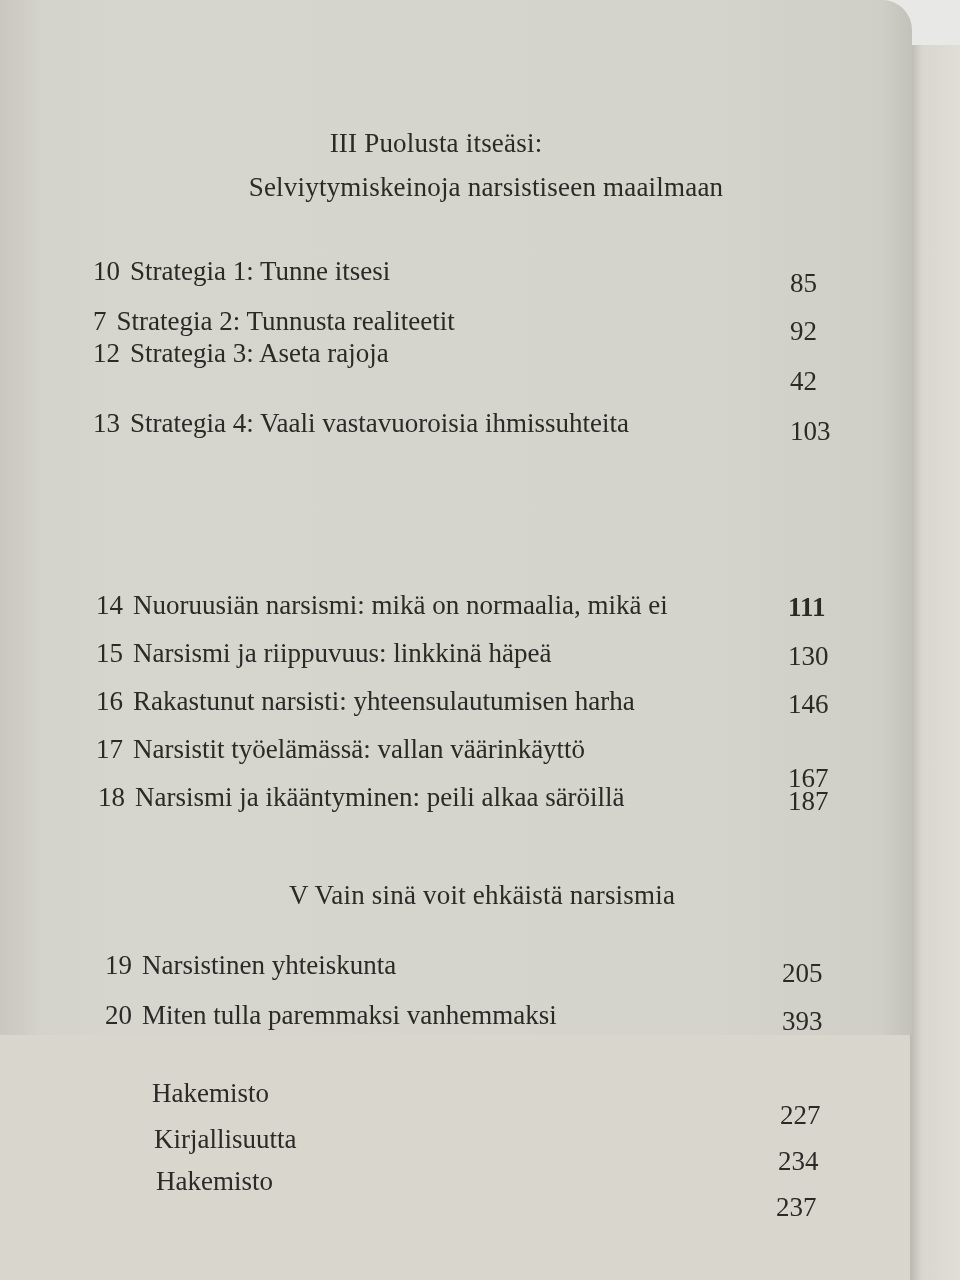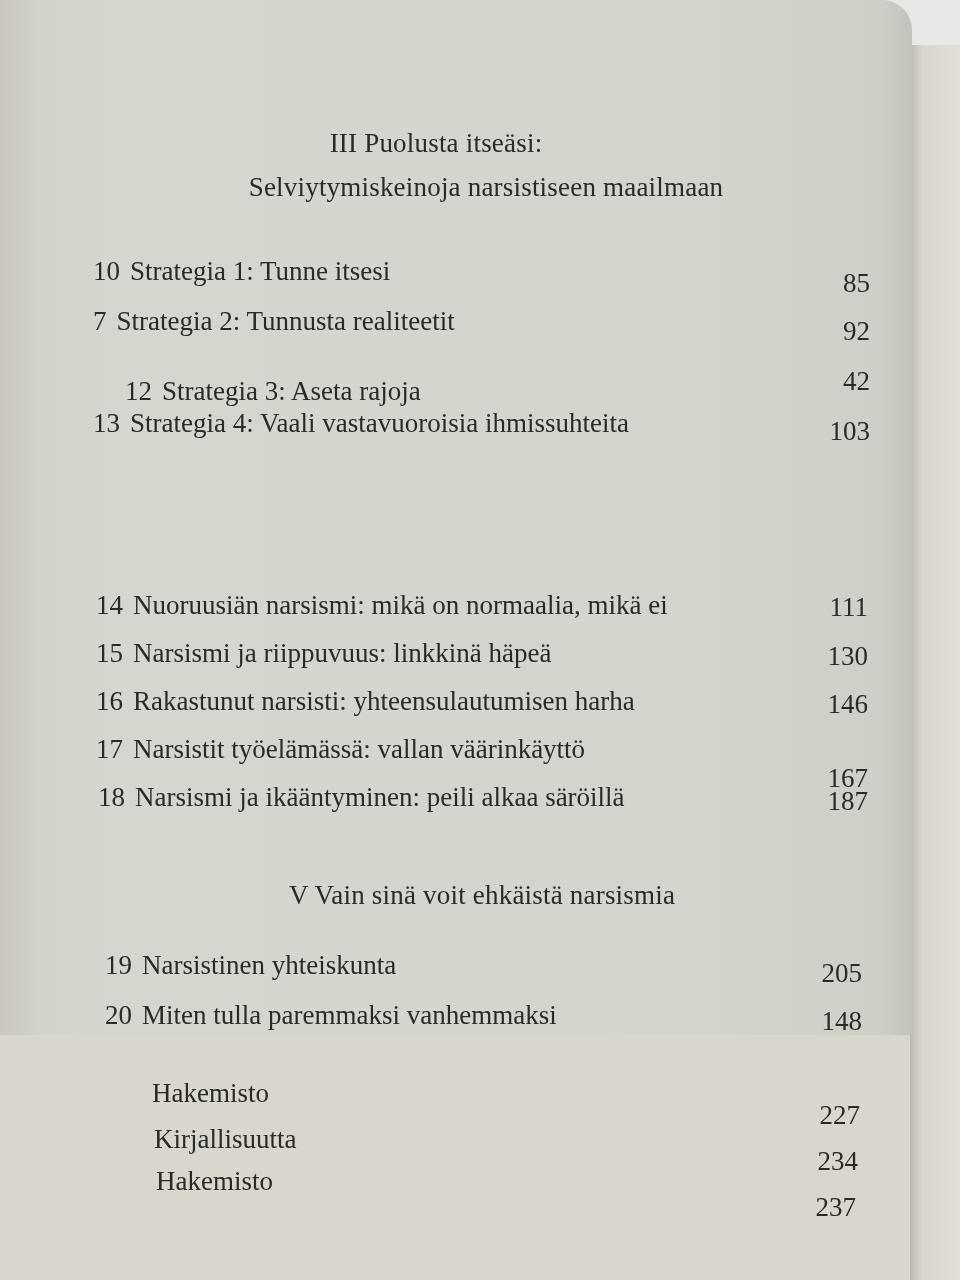--- a/index.html
+++ b/index.html
@@ -21,21 +21,21 @@
   .next-page {
     position: absolute; left: 910px; top: 45px; width: 50px; height: 1235px;
     background: linear-gradient(90deg, #bab8b1 0px, #d8d6cf 12px, #e0ded7 50px);
   }
   .heading {
     position: absolute; left: 0; width: 912px; text-align: center;
     font-size: 27px; letter-spacing: 0.2px;
   }
   .row { position: absolute; font-size: 27px; white-space: nowrap; }
   .num { display: inline-block; margin-right: 10px; }
-  .page-num { position: absolute; font-size: 27px; text-align: right; width: 80px; }
+  .page-num { position: absolute; font-size: 27px; text-align: left; width: 80px; }
 </style>
 </head>
 <body>
 
 <div class="bg-top"></div>
 <div class="next-page"></div>
 
 <div class="page">
 
   <div class="heading" style="top:128px; left:-20px;">III Puolusta itseäsi:</div>
@@ -44,35 +44,35 @@
   <div class="row" style="left:93px; top:256px;">
     <span class="num">10</span><span>Strategia 1: Tunne itsesi</span>
   </div>
   <div class="page-num" style="left:790px; top:268px;">85</div>
 
   <div class="row" style="left:93px; top:306px;">
     <span class="num">7</span><span>Strategia 2: Tunnusta realiteetit</span>
   </div>
   <div class="page-num" style="left:790px; top:316px;">92</div>
 
-  <div class="row" style="left:93px; top:376px;margin-left:32px;">
+  <div class="row" style="left:93px; top:338px;">
     <span class="num">12</span><span>Strategia 3: Aseta rajoja</span>
   </div>
   <div class="page-num" style="left:790px; top:366px;">42</div>
 
   <div class="row" style="left:93px; top:408px;">
     <span class="num">13</span><span>Strategia 4: Vaali vastavuoroisia ihmissuhteita</span>
   </div>
   <div class="page-num" style="left:790px; top:416px;">103</div>
 
 
   <div class="row" style="left:96px; top:590px;">
     <span class="num">14</span><span>Nuoruusiän narsismi: mikä on normaalia, mikä ei</span>
   </div>
-  <div class="page-num" style="left:788px; top:592px;">111</div>
+  <div class="page-num" style="left:788px; top:592px;font-weight:bold;">111</div>
 
   <div class="row" style="left:96px; top:638px;">
     <span class="num">15</span><span>Narsismi ja riippuvuus: linkkinä häpeä</span>
   </div>
   <div class="page-num" style="left:788px; top:641px;">130</div>
 
   <div class="row" style="left:96px; top:686px;">
     <span class="num">16</span><span>Rakastunut narsisti: yhteensulautumisen harha</span>
   </div>
   <div class="page-num" style="left:788px; top:689px;">146</div>
@@ -90,21 +90,21 @@
   <div class="heading" style="top:880px; left:26px;">V  Vain sinä voit ehkäistä narsismia</div>
 
   <div class="row" style="left:105px; top:950px;">
     <span class="num">19</span><span>Narsistinen yhteiskunta</span>
   </div>
   <div class="page-num" style="left:782px; top:958px;">205</div>
 
   <div class="row" style="left:105px; top:1000px;">
     <span class="num">20</span><span>Miten tulla paremmaksi vanhemmaksi</span>
   </div>
-  <div class="page-num" style="left:782px; top:1006px;">148</div>
+  <div class="page-num" style="left:782px; top:1006px;">393</div>
 
   <div class="row" style="left:152px; top:1078px;">Hakemisto</div>
   <div class="page-num" style="left:780px; top:1100px;">227</div>
 
   <div class="row" style="left:154px; top:1124px;">Kirjallisuutta</div>
   <div class="page-num" style="left:778px; top:1146px;">234</div>
 
   <div class="row" style="left:156px; top:1166px;">Hakemisto</div>
   <div class="page-num" style="left:776px; top:1192px;">237</div>
 

